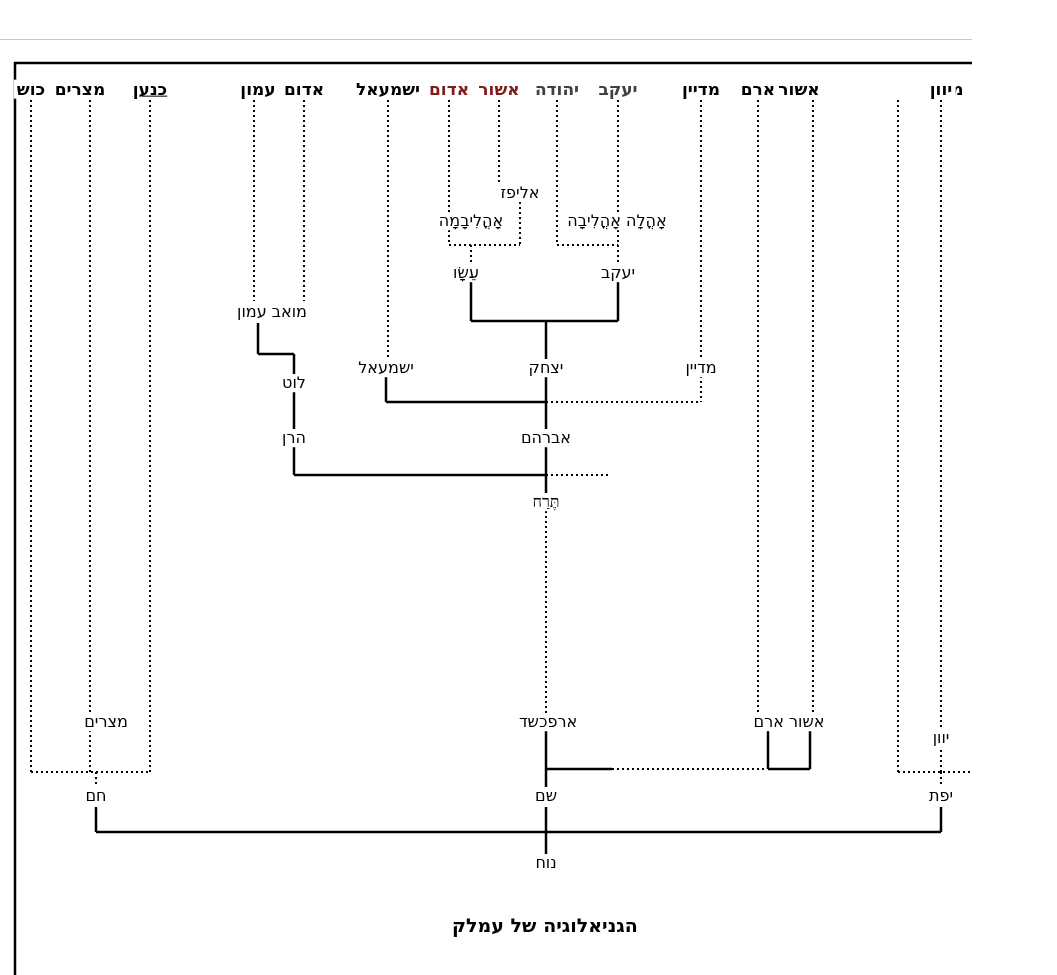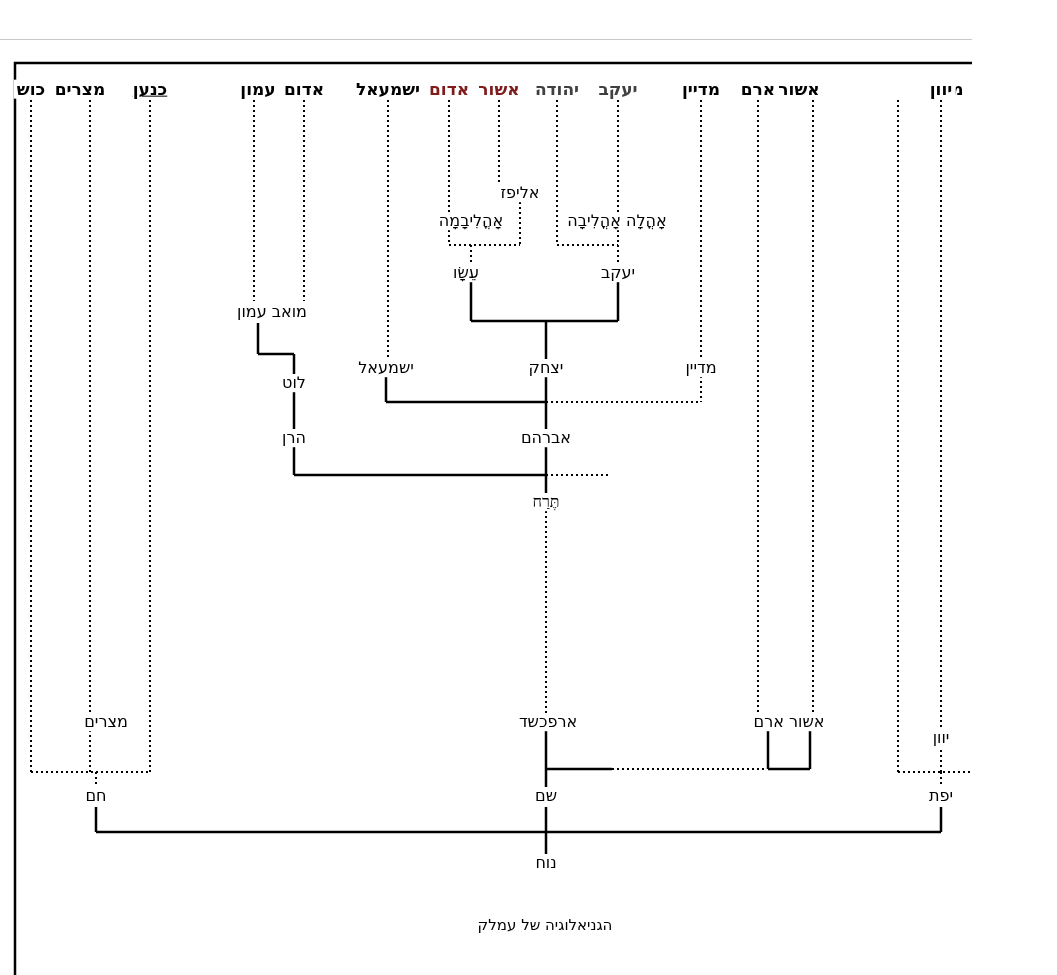--- a/index.html
+++ b/index.html
@@ -39,22 +39,22 @@
     color: #000000;
     white-space: nowrap;
     z-index: 2;
     direction: rtl;
   }
   .top-lbl {
     font-weight: bold;
     font-size: 17px;
   }
   .title-lbl {
-    font-weight: normal;
-    font-size: 15px;
+    font-weight: bold;
+    font-size: 19px;
   }
   .red  { color: #7f1d1d; }
   .blue { color: #404040; }
 </style>
 </head>
 <body>
 
 <div id="stage">
 
   <div class="page-rule" style="top:7px;"></div>

